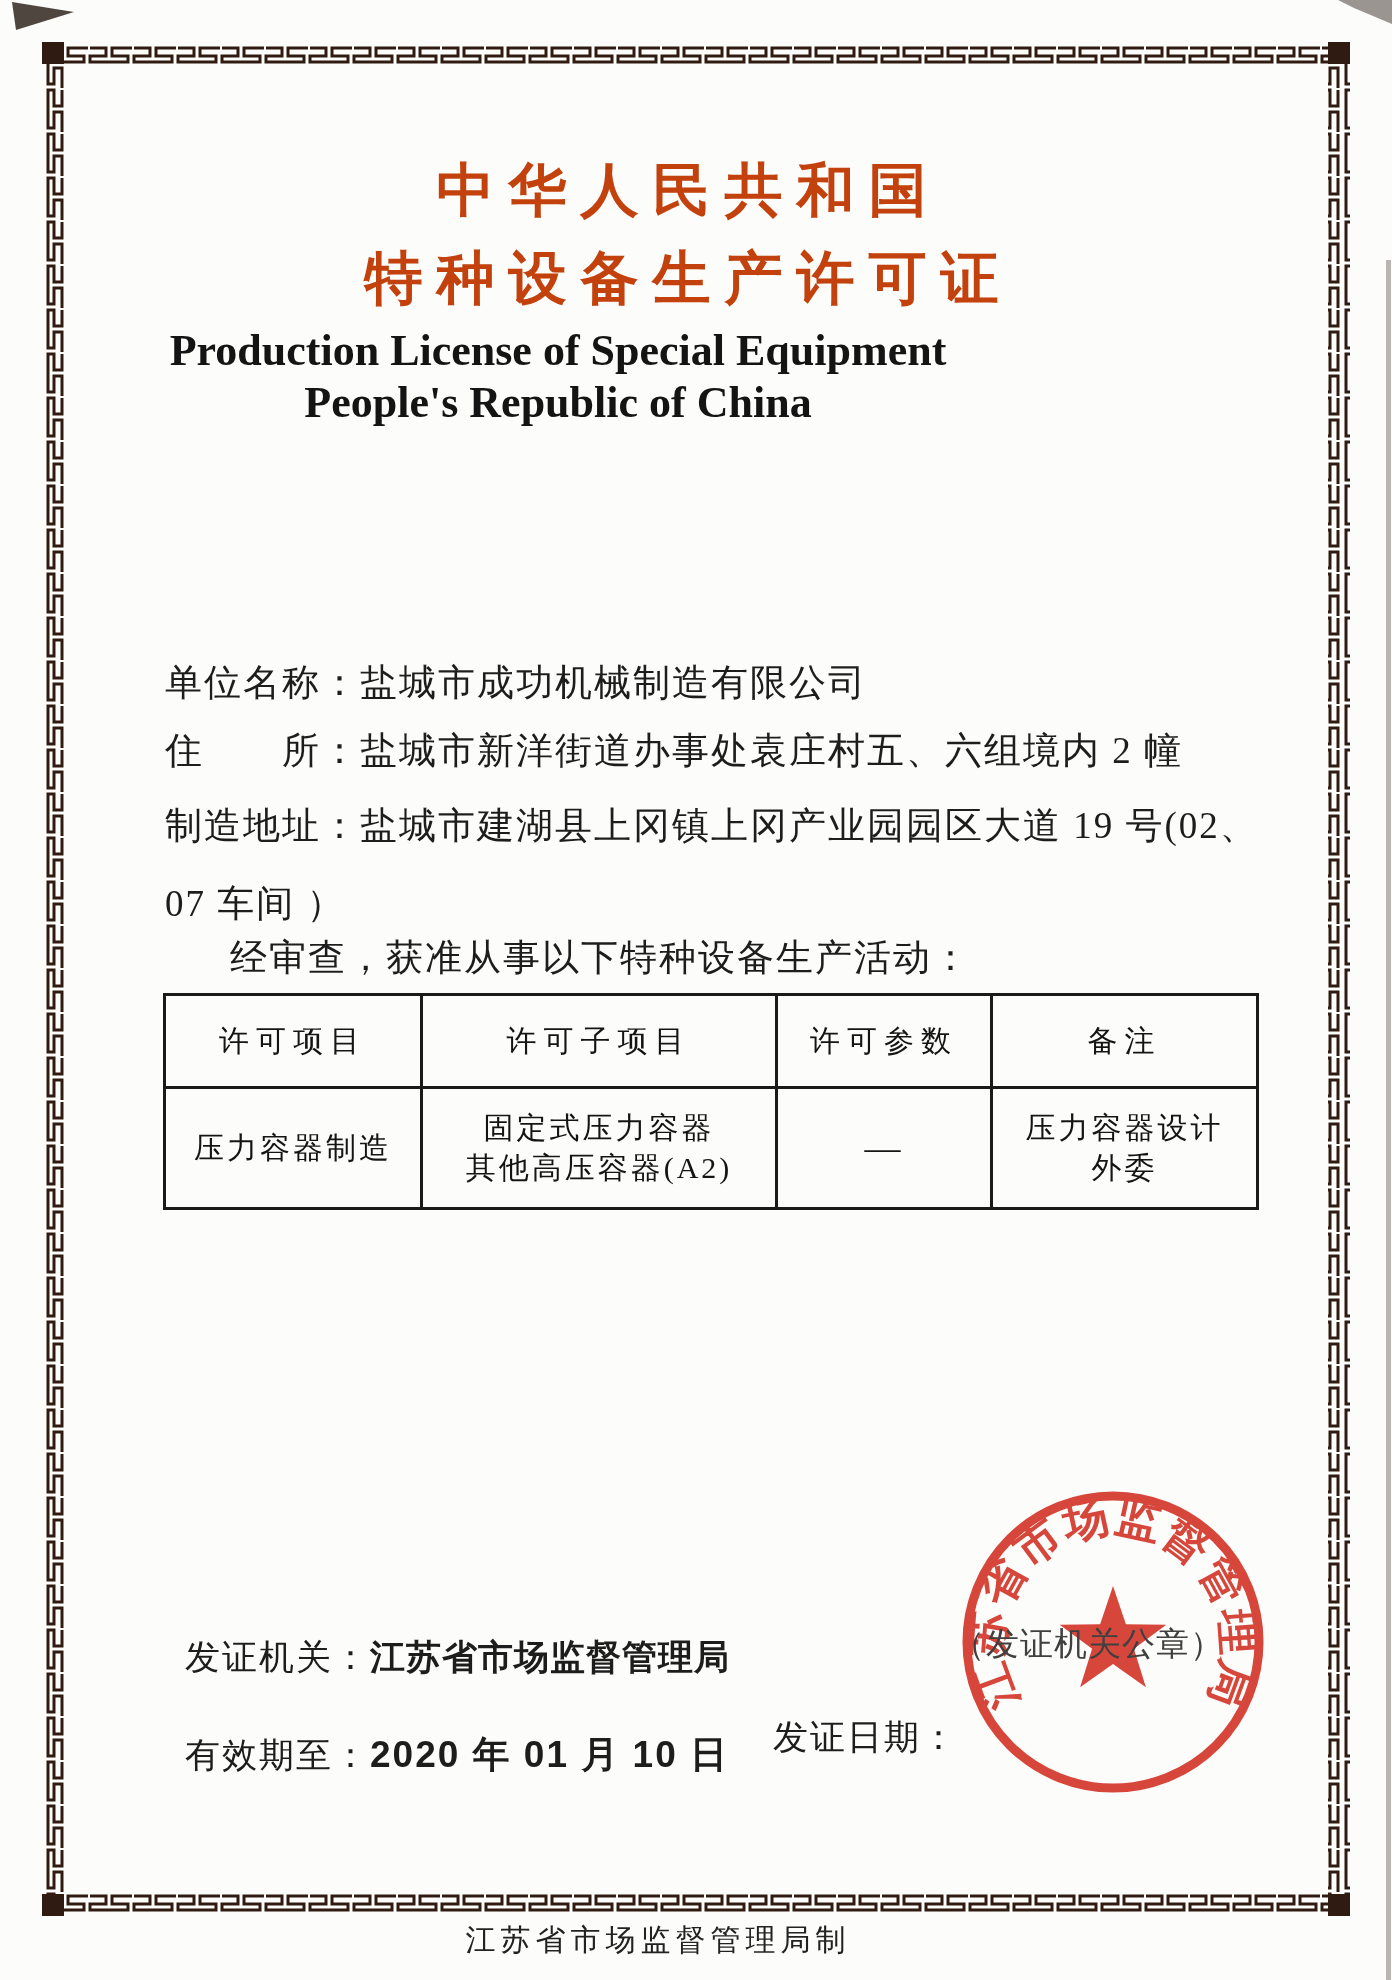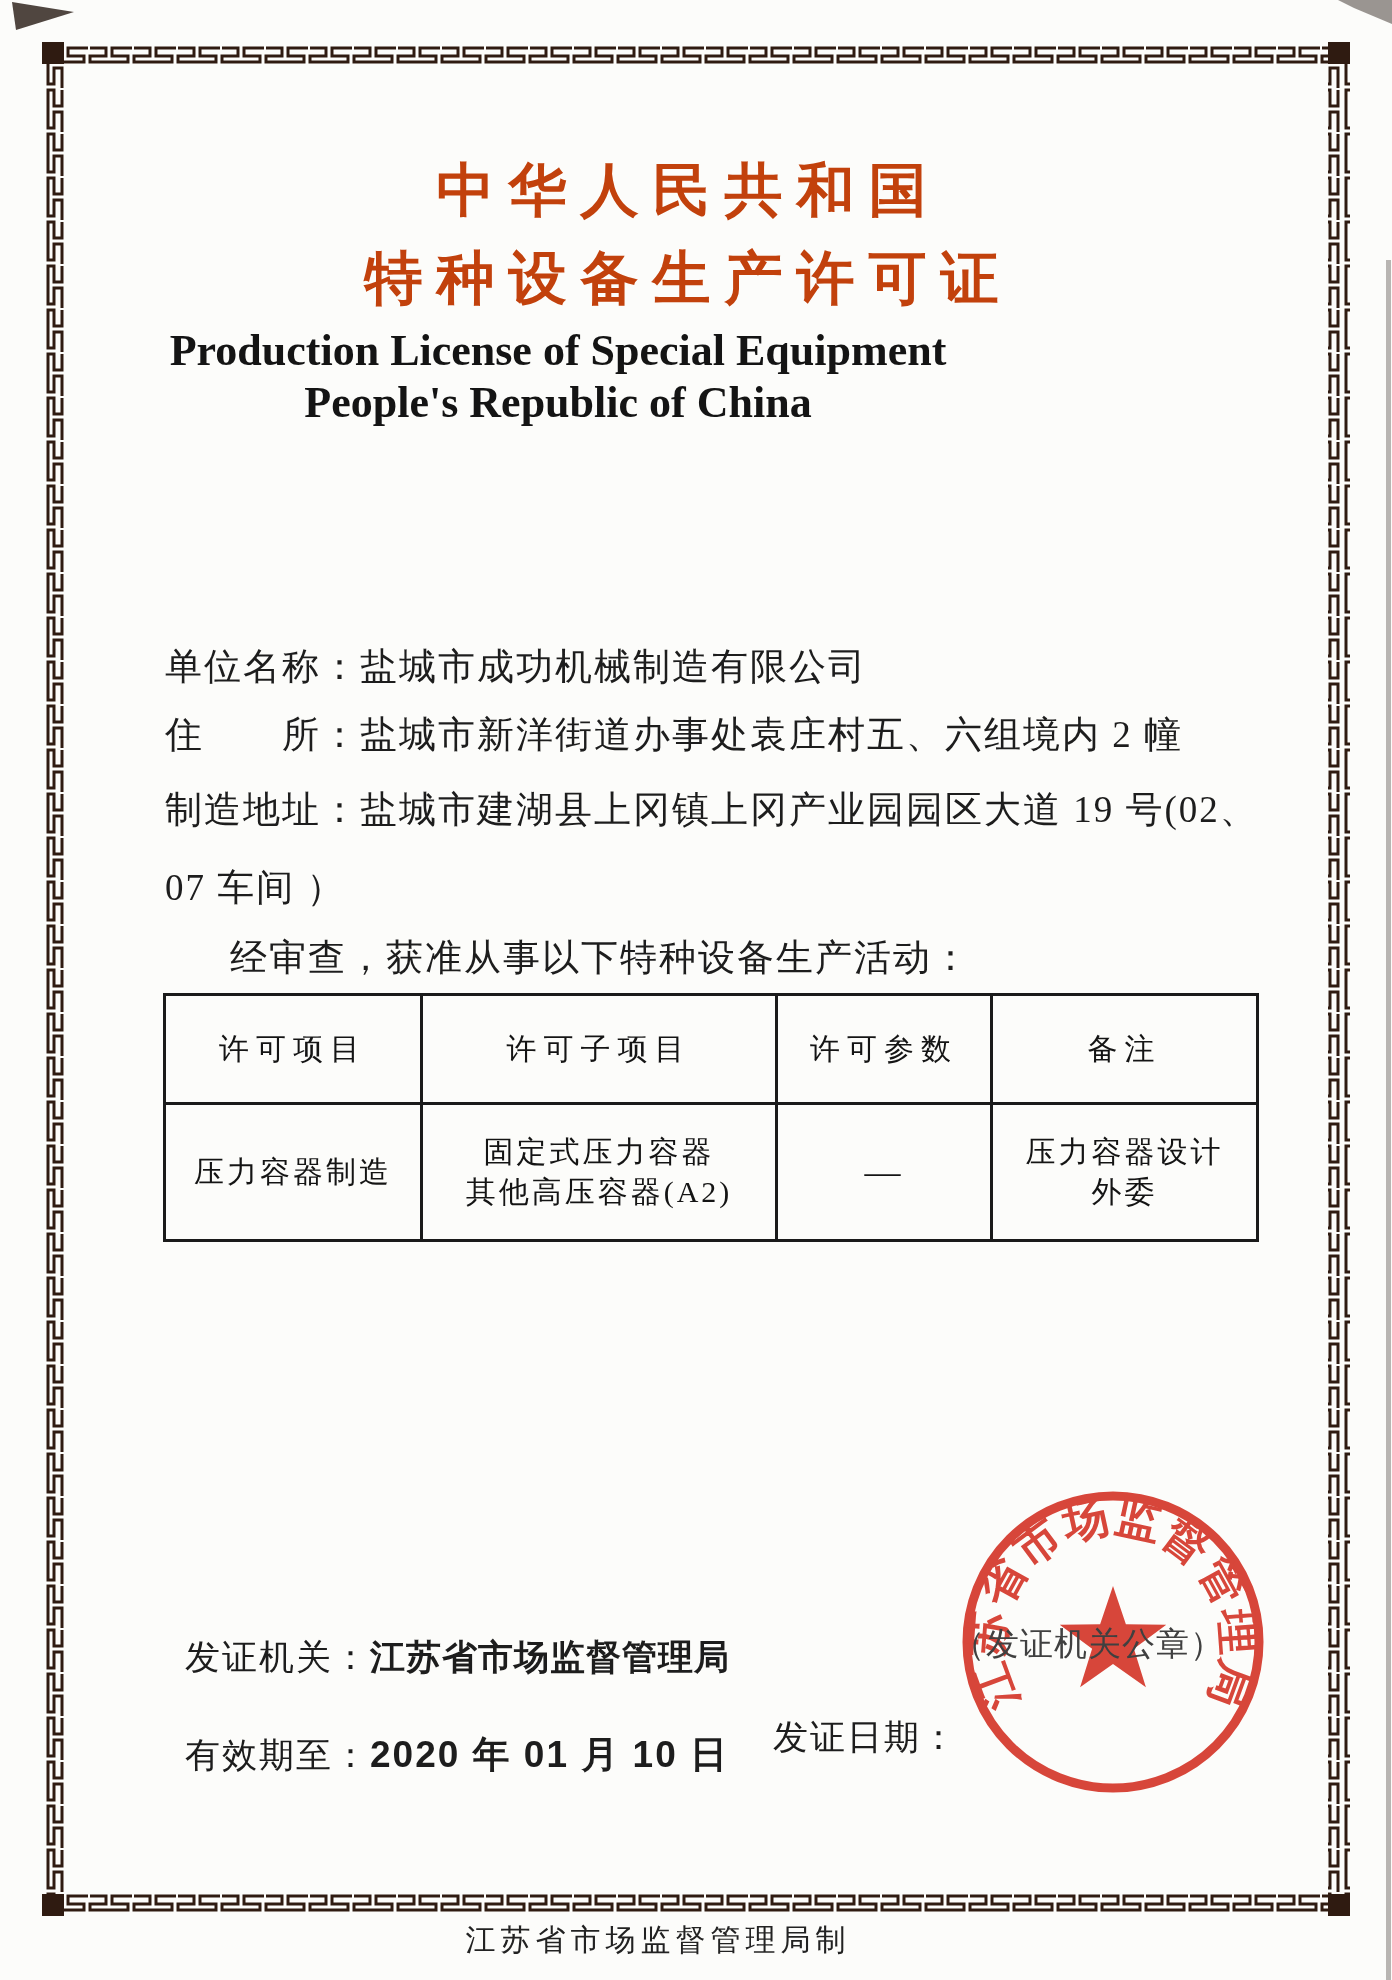--- a/index.html
+++ b/index.html
@@ -20,33 +20,33 @@
   }
   .en-title{
     left:0;width:1116px;text-align:center;
     font-size:44px;font-weight:700;color:#141414;
     line-height:1.05;
   }
   
   .license-no{left:890px;top:538px;font-size:35px;letter-spacing:1px;}
   .license-no .num{font-family:"Liberation Serif","DejaVu Serif",serif;letter-spacing:2px;}
   
-  .info-line{left:165px;font-size:37px;letter-spacing:2px;z-index:3;}
+  .info-line{left:165px;font-size:37px;letter-spacing:2px;z-index:3;margin-top:16px;}
   .statement{left:230px;font-size:37px;letter-spacing:2px;}
   
   table.lic{
     position:absolute;left:163px;top:993px;
     border-collapse:collapse;table-layout:fixed;
     width:1093px;
     font-size:30px;color:#141414;
   }
   table.lic th,table.lic td{
     border:3px solid #1a1a1a;
     text-align:center;vertical-align:middle;
-    padding:8px 6px;line-height:1.35;
+    padding:0 6px;line-height:1.35;
     font-weight:400;
   }
   table.lic th{height:90px;letter-spacing:7px;}
   table.lic td{height:118px;letter-spacing:3px;}
   table.lic .dash{font-size:36px;}
   
   .issue-line{font-size:35px;letter-spacing:2px;z-index:3;margin-top:24px;}
   .issue-line .val-bold{font-weight:700;letter-spacing:1px;}
   .date-sans{font-family:"Liberation Sans","DejaVu Sans",sans-serif;font-weight:700;}
   .seal-caption{

